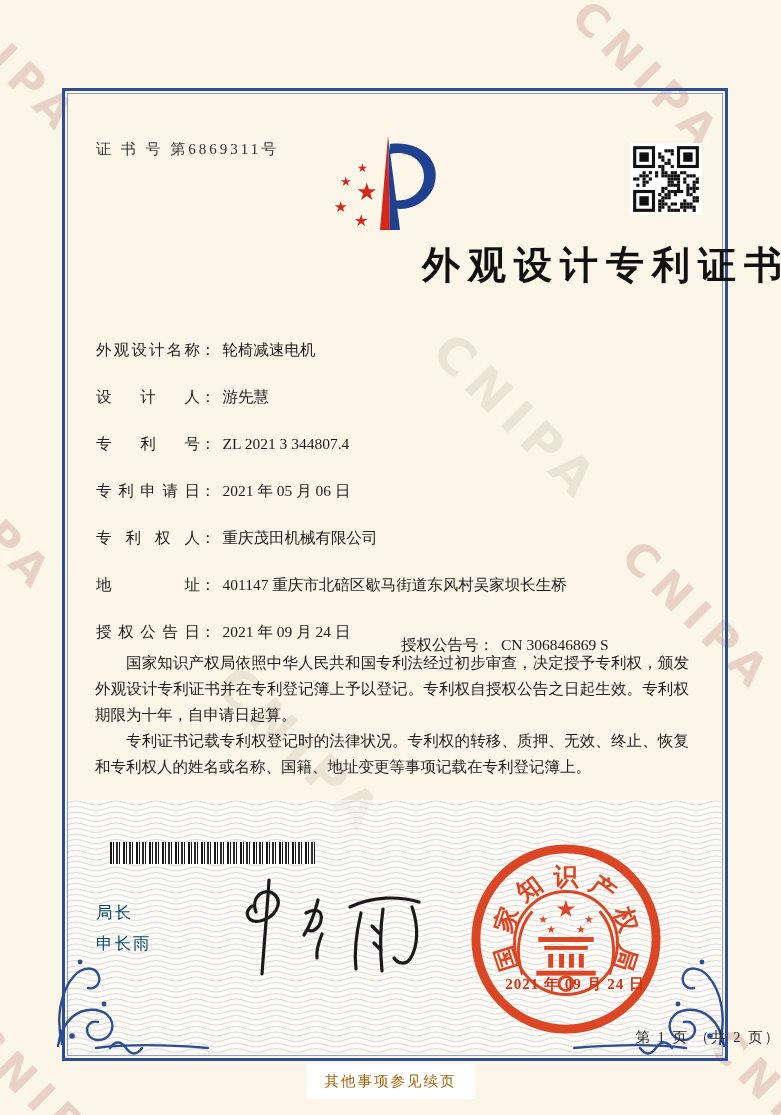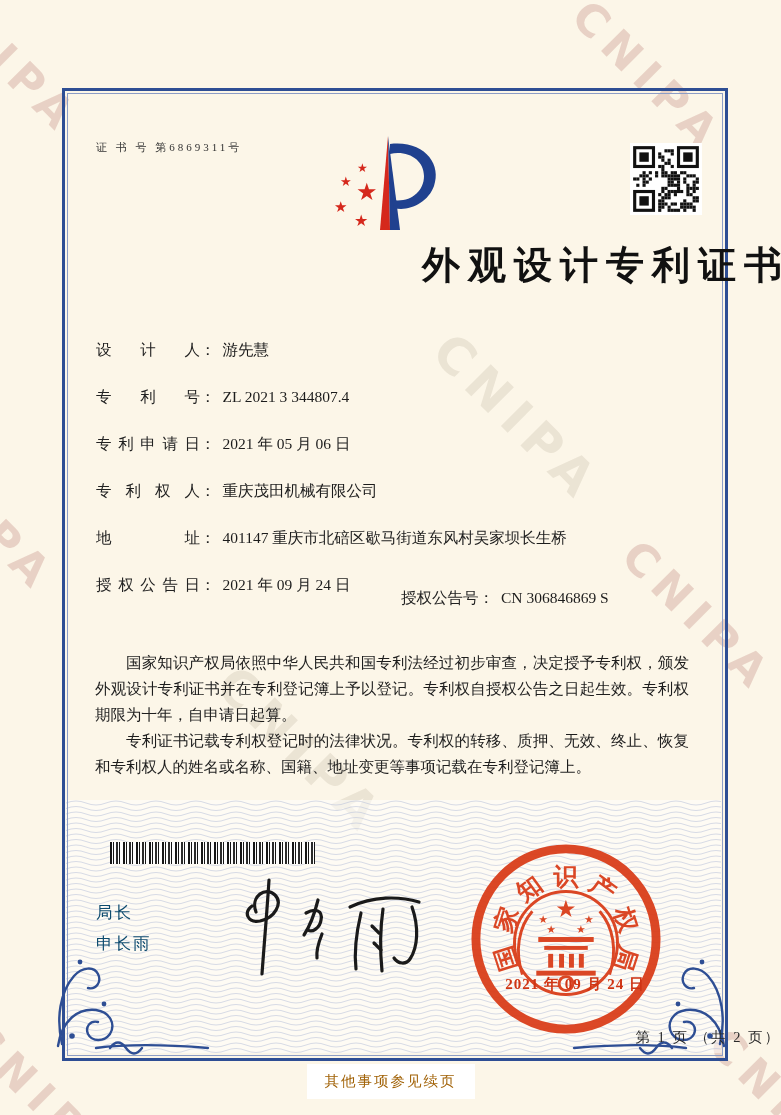--- a/index.html
+++ b/index.html
@@ -11,21 +11,21 @@
       white-space:nowrap;pointer-events:none;z-index:1;}
   .wm-out{font-size:44px;color:rgba(203,156,146,0.40);}
   .wm-in{font-size:50px;color:rgba(196,186,166,0.30);}
   
   .frame{position:absolute;left:62px;top:88px;width:660px;height:967px;
          border:3px solid #2e4e94;z-index:2;}
   .frame-inner{position:absolute;inset:2px;border:1px solid #8c9dc6;}
   #waves{position:absolute;left:66px;top:800px;z-index:1;}
   #waves path{fill:none;stroke:#b6c0d8;stroke-width:1;opacity:.55;}
   
-  .cert-no{position:absolute;left:96px;top:140px;font-size:11px;letter-spacing:3px;color:#333;z-index:3;}
+  .cert-no{position:absolute;left:96px;top:140px;font-size:15px;letter-spacing:3px;color:#333;z-index:3;}
   .qr{position:absolute;left:630px;top:143px;width:72px;height:72px;z-index:3;}
   .logo{position:absolute;left:332px;top:130px;z-index:3;}
   .title{position:absolute;left:9px;top:240px;width:100%;text-align:right;font-size:38px;
          font-weight:bold;letter-spacing:8px;color:#111;z-index:3;}
   .fields{position:absolute;left:96px;top:340px;width:600px;z-index:3;font-size:15.5px;}
   .field-row{height:23px;margin-bottom:24px;position:relative;white-space:nowrap;}
   .f-label{display:inline-block;width:104px;text-align:justify;text-align-last:justify;color:#222;vertical-align:top;}
   .f-colon{display:inline-block;color:#222;}
   .f-value{display:inline-block;padding-left:7px;color:#1c1c1c;}
   .grant-pair{position:absolute;left:305px;top:13px;}
@@ -258,20 +258,23 @@
     <text x="8" y="56" font-size="13" fill="#d5281c" font-family="DejaVu Sans, sans-serif">★</text>
     <text x="25" y="42" font-size="12" fill="#d5281c" font-family="DejaVu Sans, sans-serif">★</text>
     <text x="2" y="82" font-size="15" fill="#d5281c" font-family="DejaVu Sans, sans-serif">★</text>
     <text x="22" y="96" font-size="16" fill="#d5281c" font-family="DejaVu Sans, sans-serif">★</text>
   </svg>
 
   <div class="title">外观设计专利证书</div>
 
   <div class="fields">
     <div class="field-row">
+      <span class="f-label">外观设计名称</span><span class="f-colon">：</span><span class="f-value">轮椅减速电机</span>
+    </div>
+    <div class="field-row">
       <span class="f-label">设 计 人</span><span class="f-colon">：</span><span class="f-value">游先慧</span>
     </div>
     <div class="field-row">
       <span class="f-label">专 利 号</span><span class="f-colon">：</span><span class="f-value">ZL 2021 3 344807.4</span>
     </div>
     <div class="field-row">
       <span class="f-label">专利申请日</span><span class="f-colon">：</span><span class="f-value">2021 年 05 月 06 日</span>
     </div>
     <div class="field-row">
       <span class="f-label">专 利 权 人</span><span class="f-colon">：</span><span class="f-value">重庆茂田机械有限公司</span>

